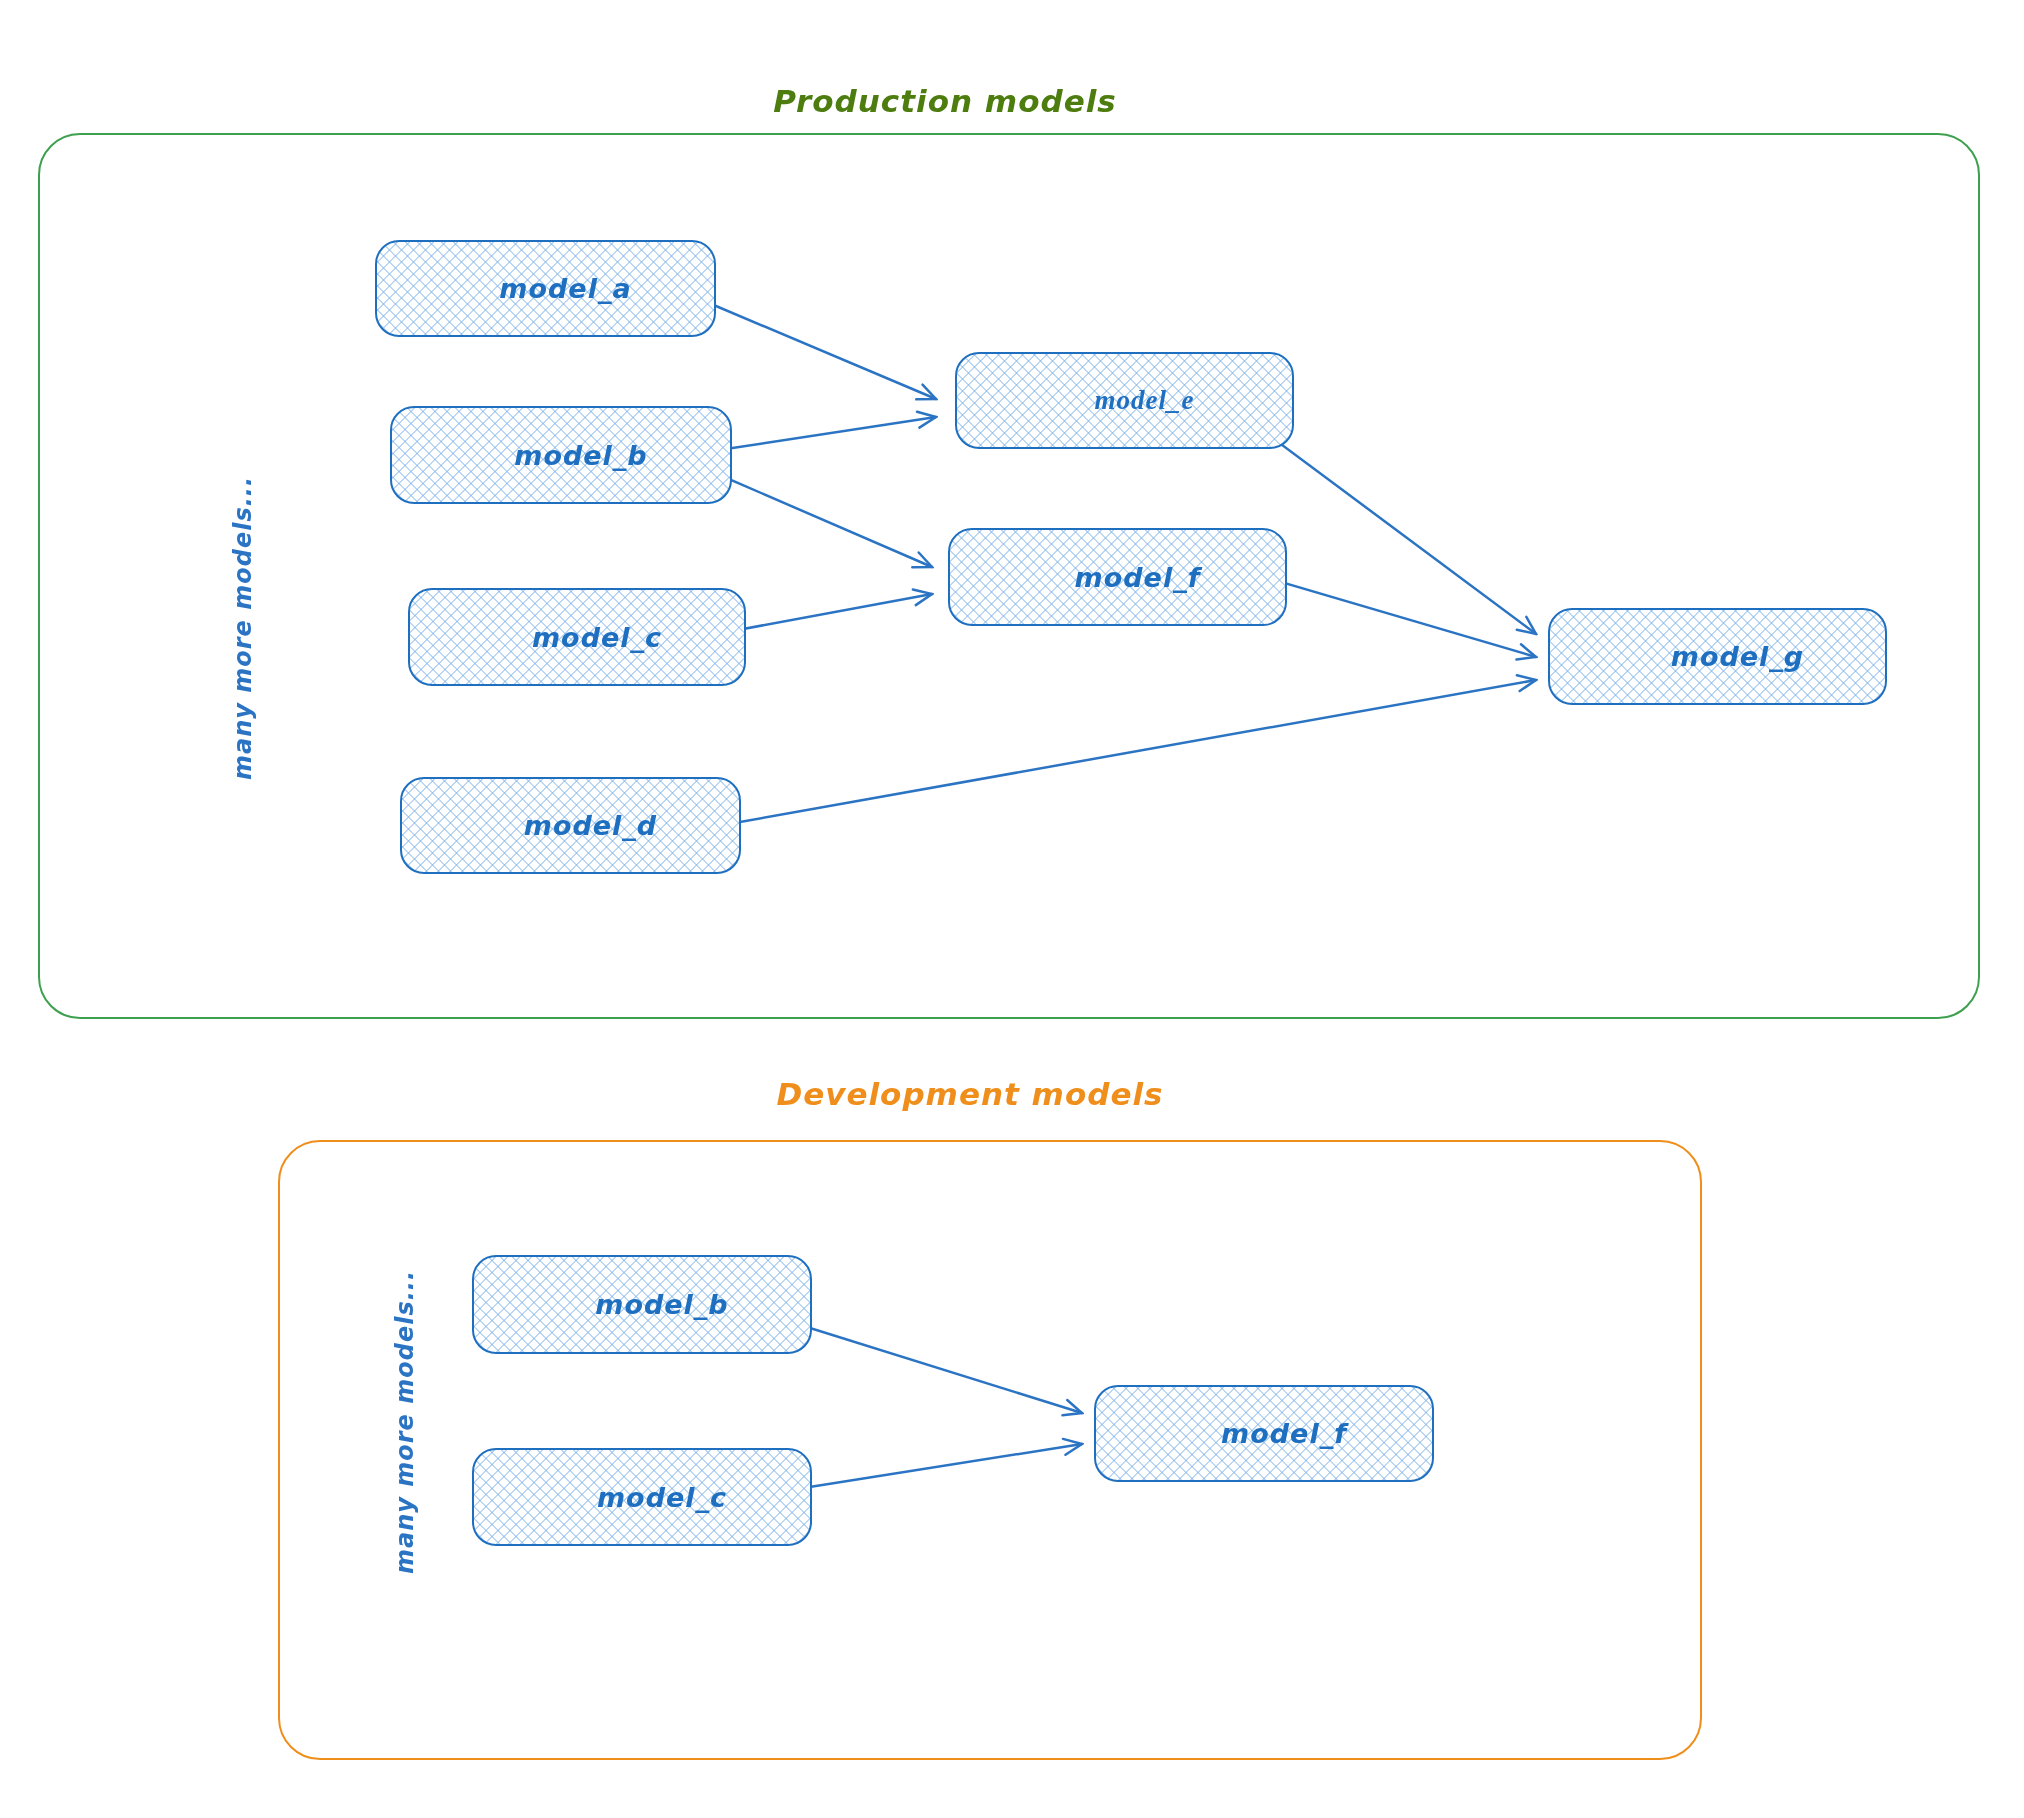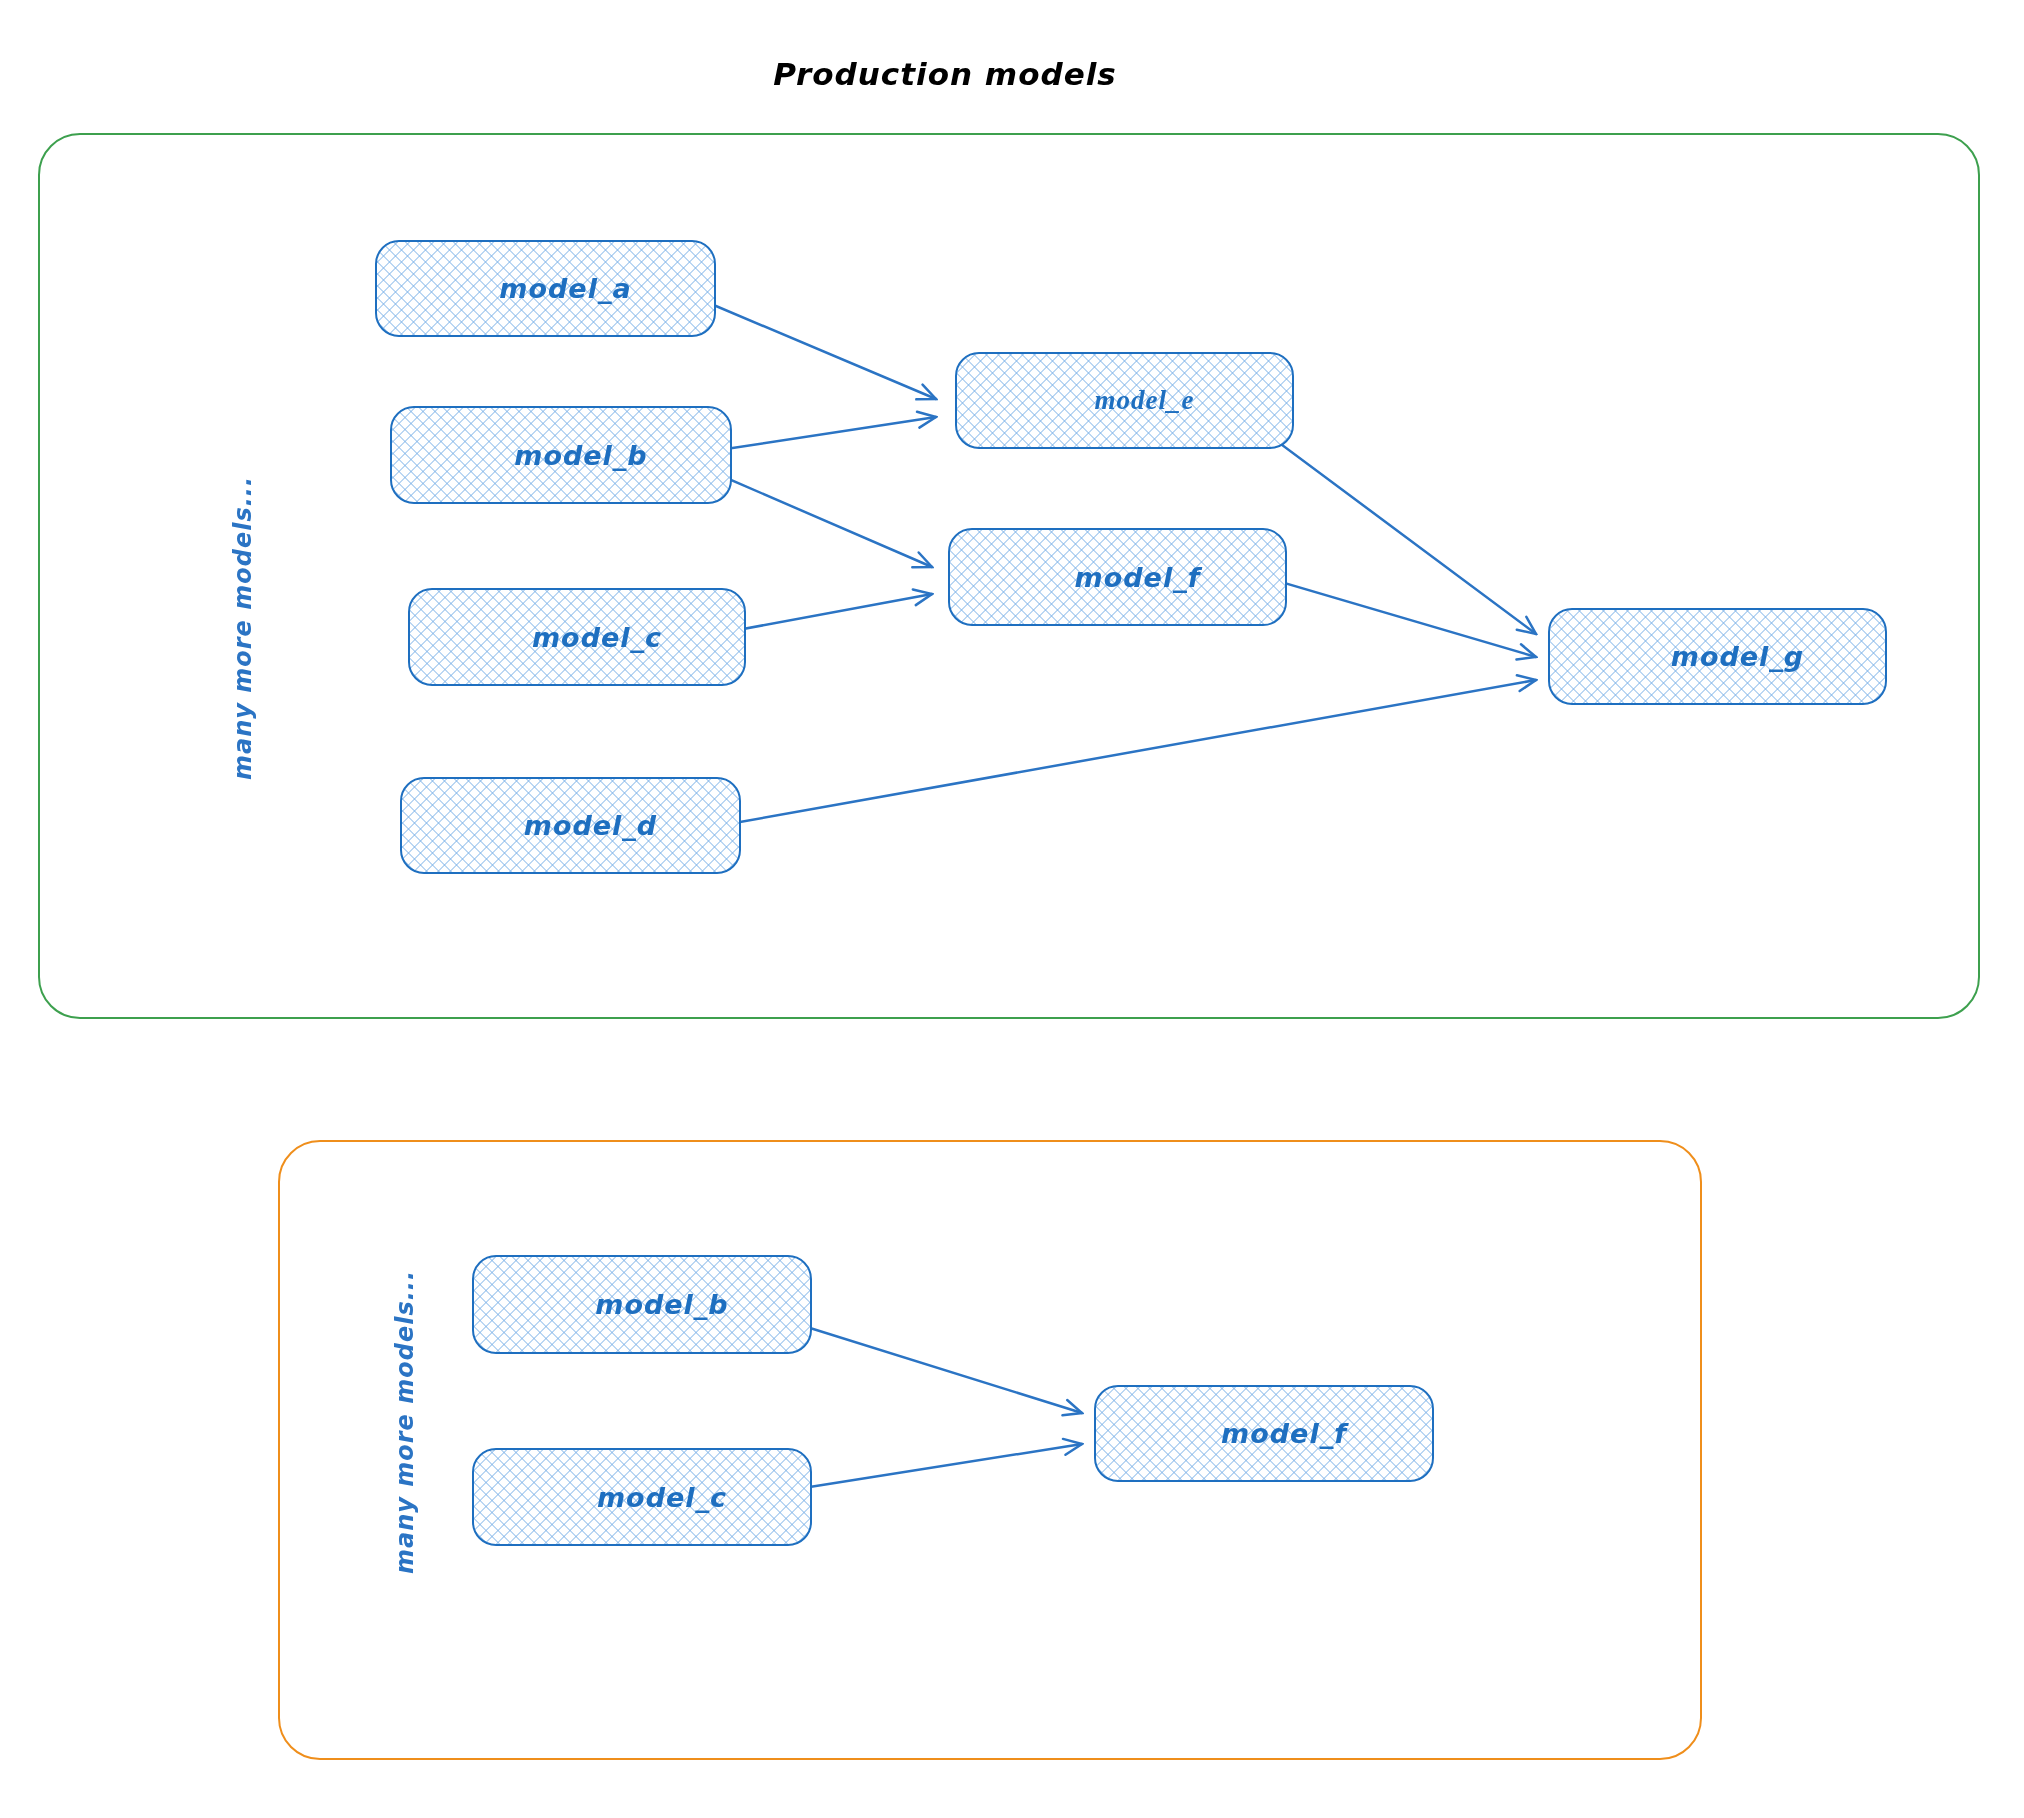--- a/index.html
+++ b/index.html
@@ -34,22 +34,22 @@
   .section-title {
     position: absolute;
     font-size: 31px;
     font-style: italic;
     font-weight: 600;
     letter-spacing: 1px;
     text-align: center;
     z-index: 4;
   }
   .production-title {
-    left: 695px; top: 56px; width: 500px;
-    color: #000000;
+    left: 695px; top: 83px; width: 500px;
+    color: #4d7c0f;
     font-style: italic;
   }
   .development-title {
     left: 720px; top: 1076px; width: 500px;
     color: #ef8e1b;
   }
   .side-label {
     position: absolute;
     width: 320px;
     height: 36px;
@@ -109,20 +109,21 @@
     stroke-width: 2.5;
     stroke-linecap: round;
   }
 </style>
 </head>
 <body>
 
 <div class="canvas">
 
   <div class="section-title production-title">Production models</div>
+  <div class="section-title development-title">Development models</div>
 
   <div class="section-container production-container"></div>
   <div class="section-container development-container"></div>
 
   <div class="side-label prod">many more models...</div>
   <div class="side-label dev">many more models...</div>
 
   <svg class="edges-layer" viewBox="0 0 2024 1818">
     <defs>
       <marker id="arrowhead" viewBox="0 0 26 26" refX="24" refY="13" markerWidth="26" markerHeight="26" markerUnits="userSpaceOnUse" orient="auto">

